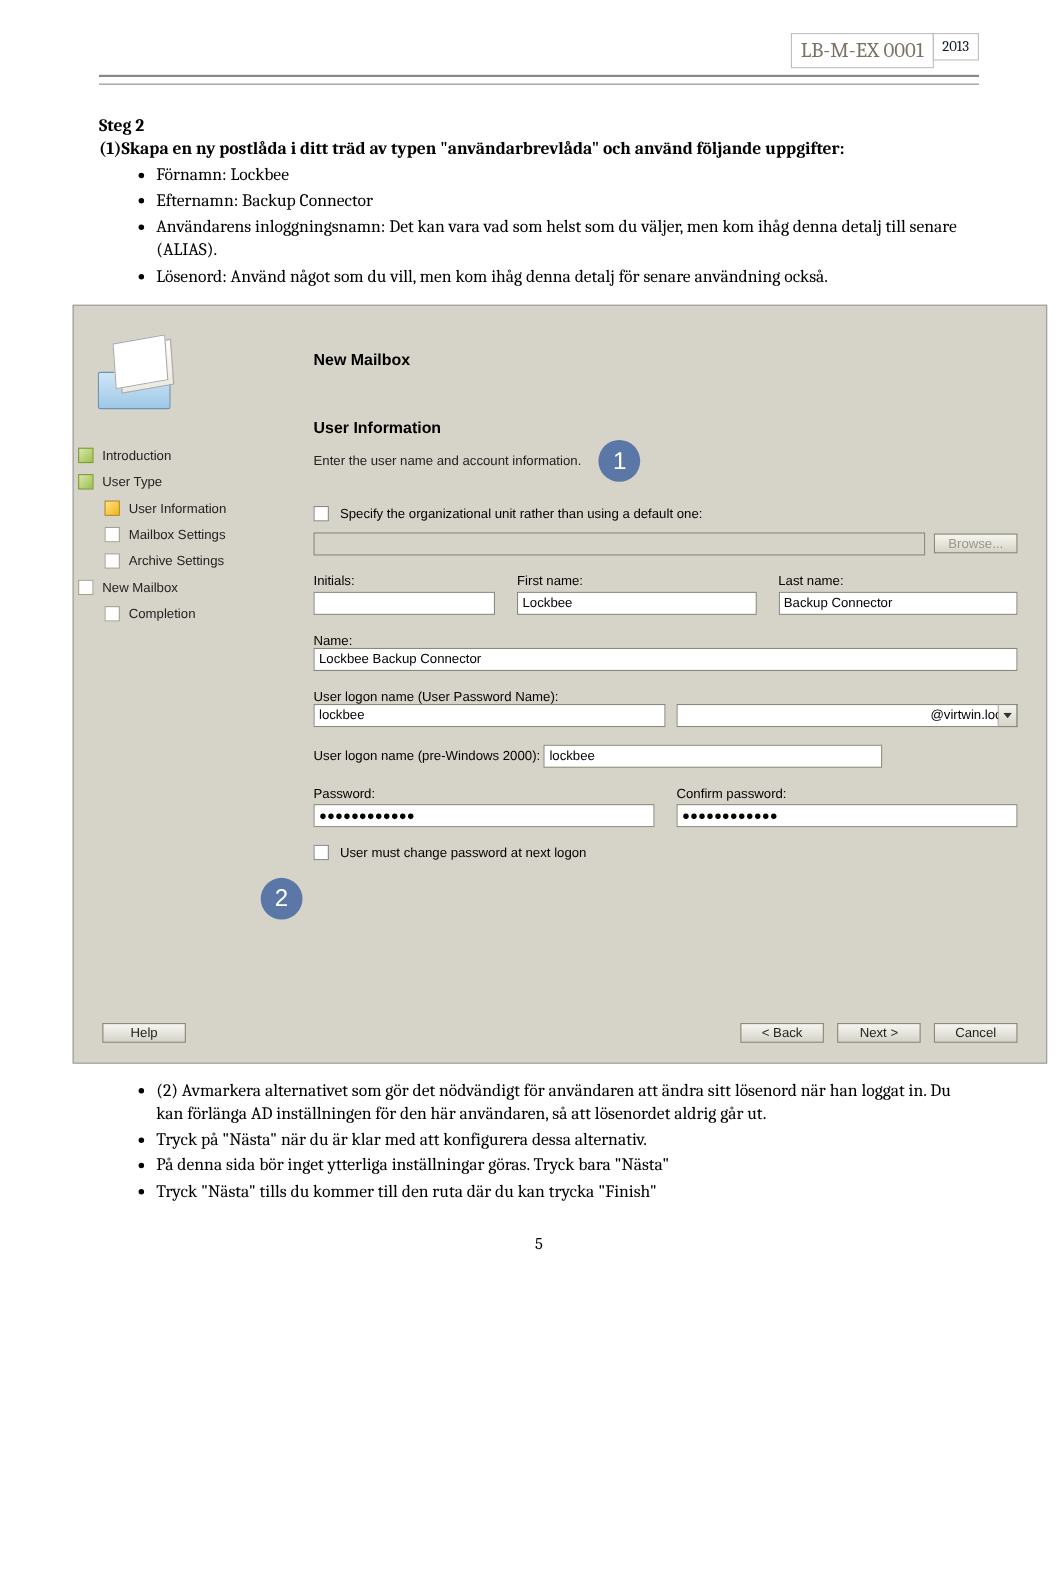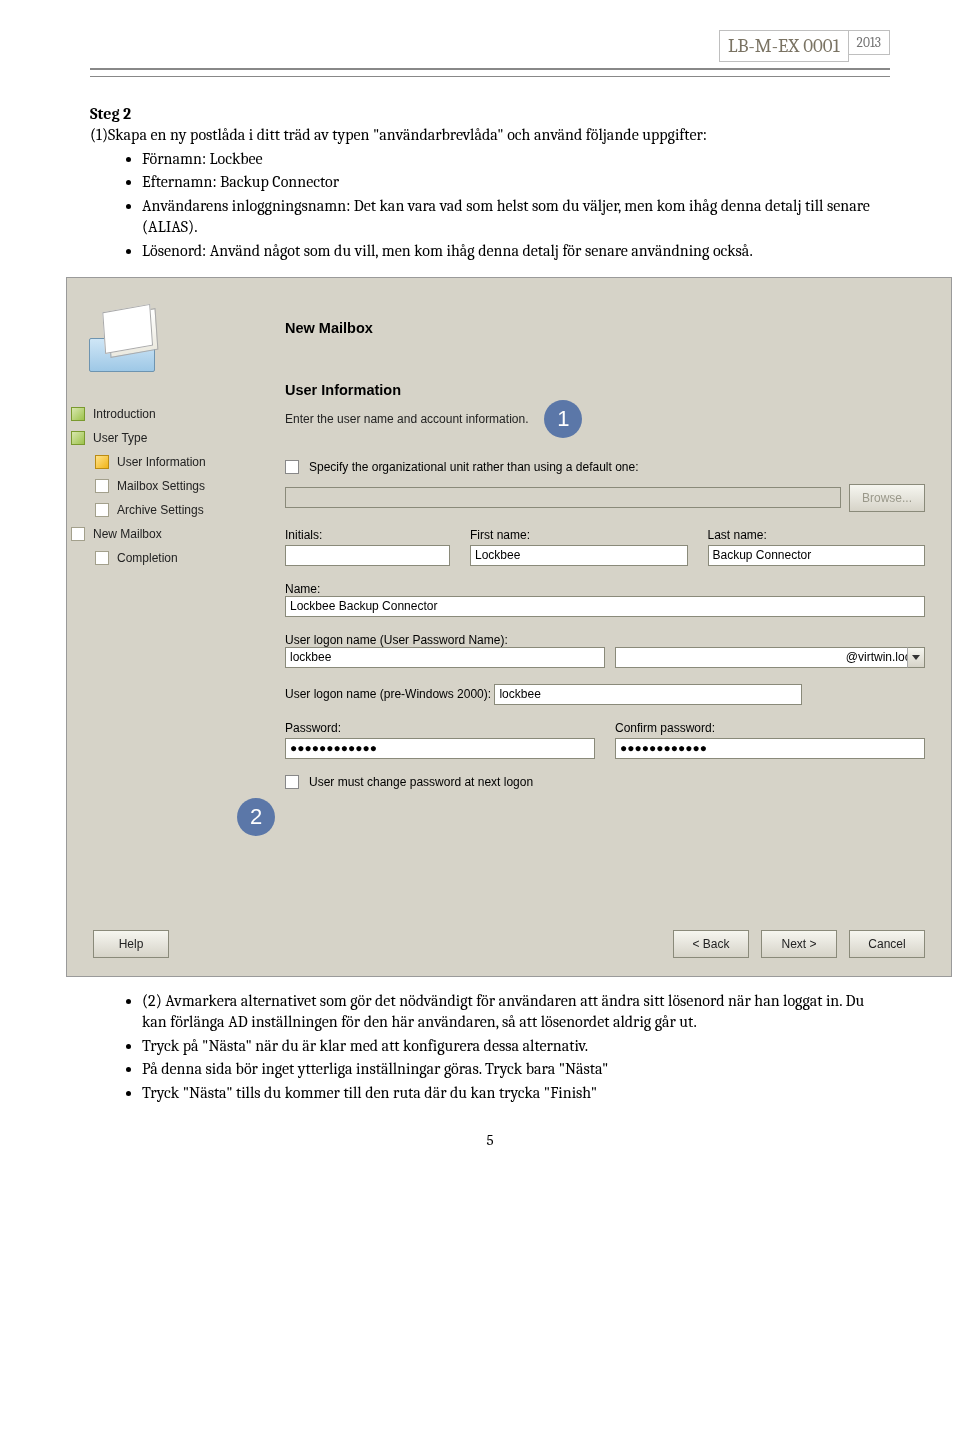--- a/index.html
+++ b/index.html
@@ -26,36 +26,37 @@
     padding: 4px 8px;
     font-size: 19px;
     color: #7a7363;
     font-family: Cambria, serif;
     margin-right: -1px;
   }
   .hdr-year {
     border: 1px solid #bfbfbf;
     padding: 4px 8px;
     font-size: 13.5px;
-    color: #737373;
+    color: #0f172a;
     font-family: Cambria, serif;
   }
   .thinrule {
     border-top: 1px solid #888;
     margin-bottom: 28px;
   }
   .step-title {
     font-weight: bold;
     font-size: 16px;
     margin: 0 0 2px 0;
   }
   .para {
     font-size: 16px;
     line-height: 1.35;
     margin: 0 0 2px 0;
+    font-weight: bold;
   }
   ul.bullets {
     margin: 2px 0 12px 0;
     padding-left: 52px;
   }
   ul.bullets li {
     font-size: 16px;
     line-height: 1.35;
     margin-bottom: 2px;
   }
@@ -230,21 +231,21 @@
     border: 1px solid #8a8a7a;
     border-left: 1px solid #aaa;
     background: linear-gradient(#f6f6f0, #d6d3c8);
     box-sizing: border-box;
     display: flex;
     align-items: center;
     justify-content: center;
   }
   .arrow svg { width: 8px; height: 5px; }
   .btn {
-    height: 28px;
+    height: 18px;
     border: 1px solid #8a8a7a;
     background: linear-gradient(#f6f6f0, #d6d3c8);
     font-size: 12px;
     padding: 1px 10px;
     font-family: "Segoe UI", Tahoma, sans-serif;
     min-width: 76px;
     color: #222;
   }
   .btn.disabled { color: #9a988a; }
   .browse-row {

